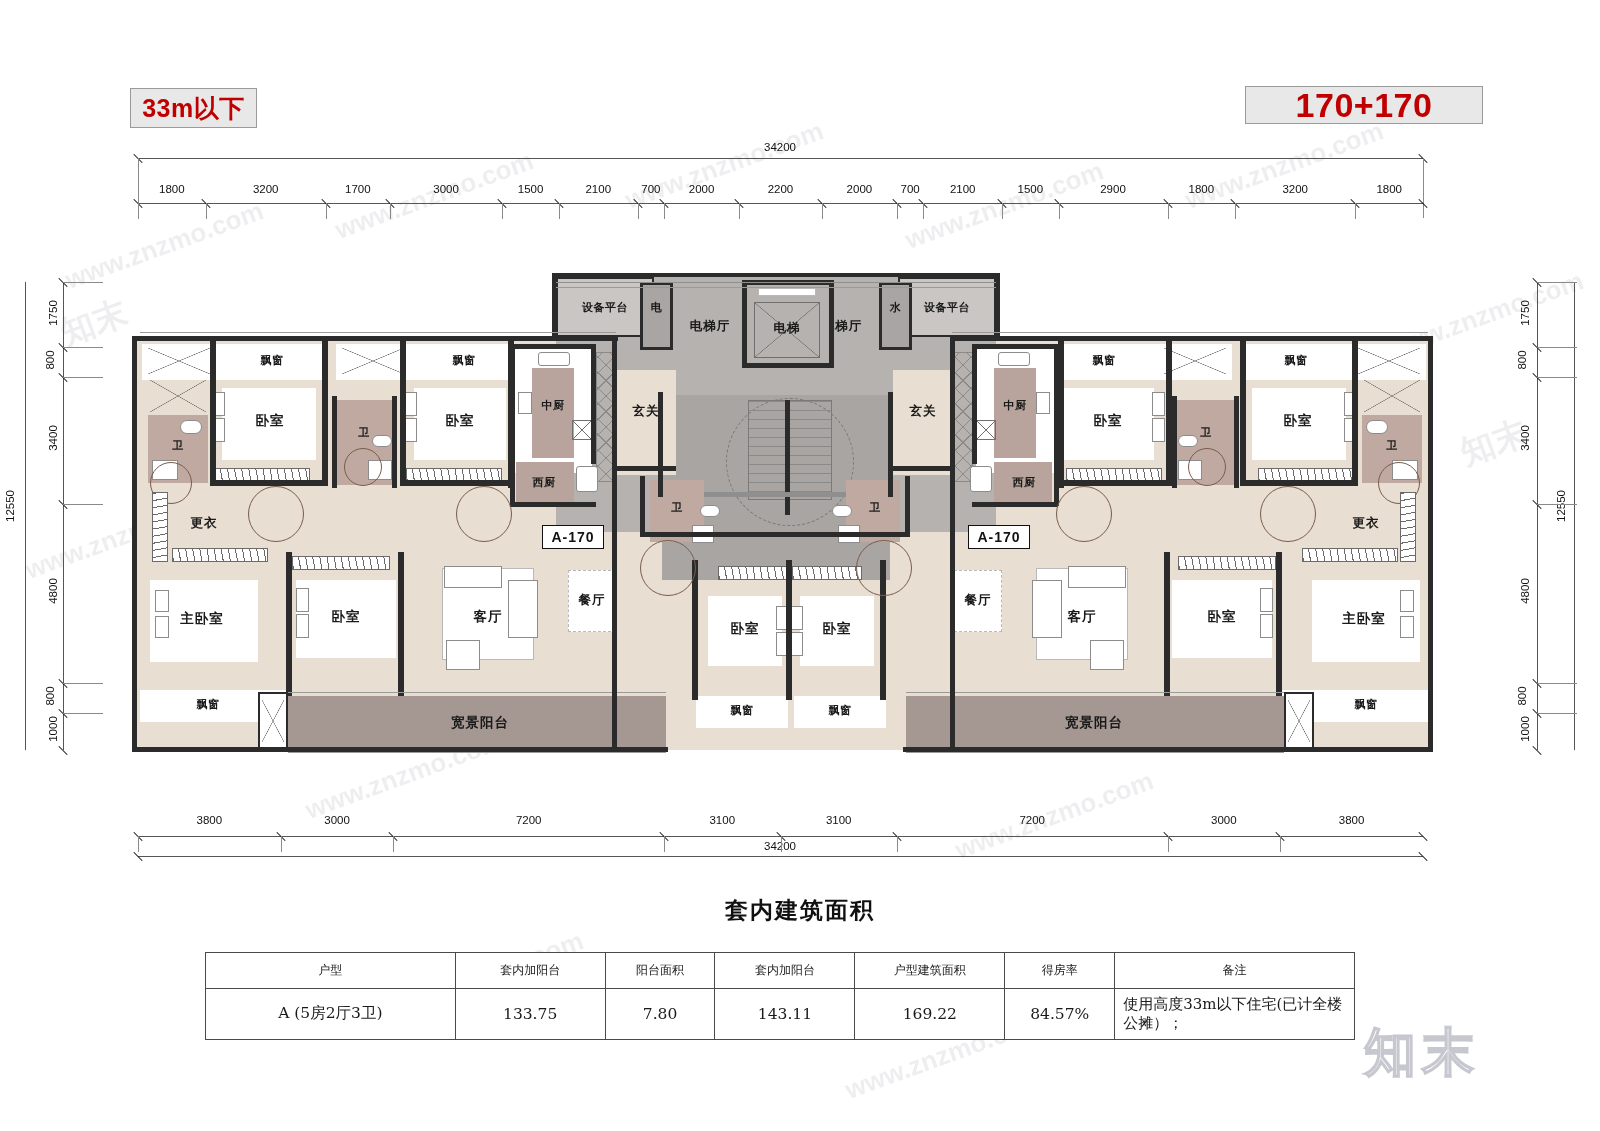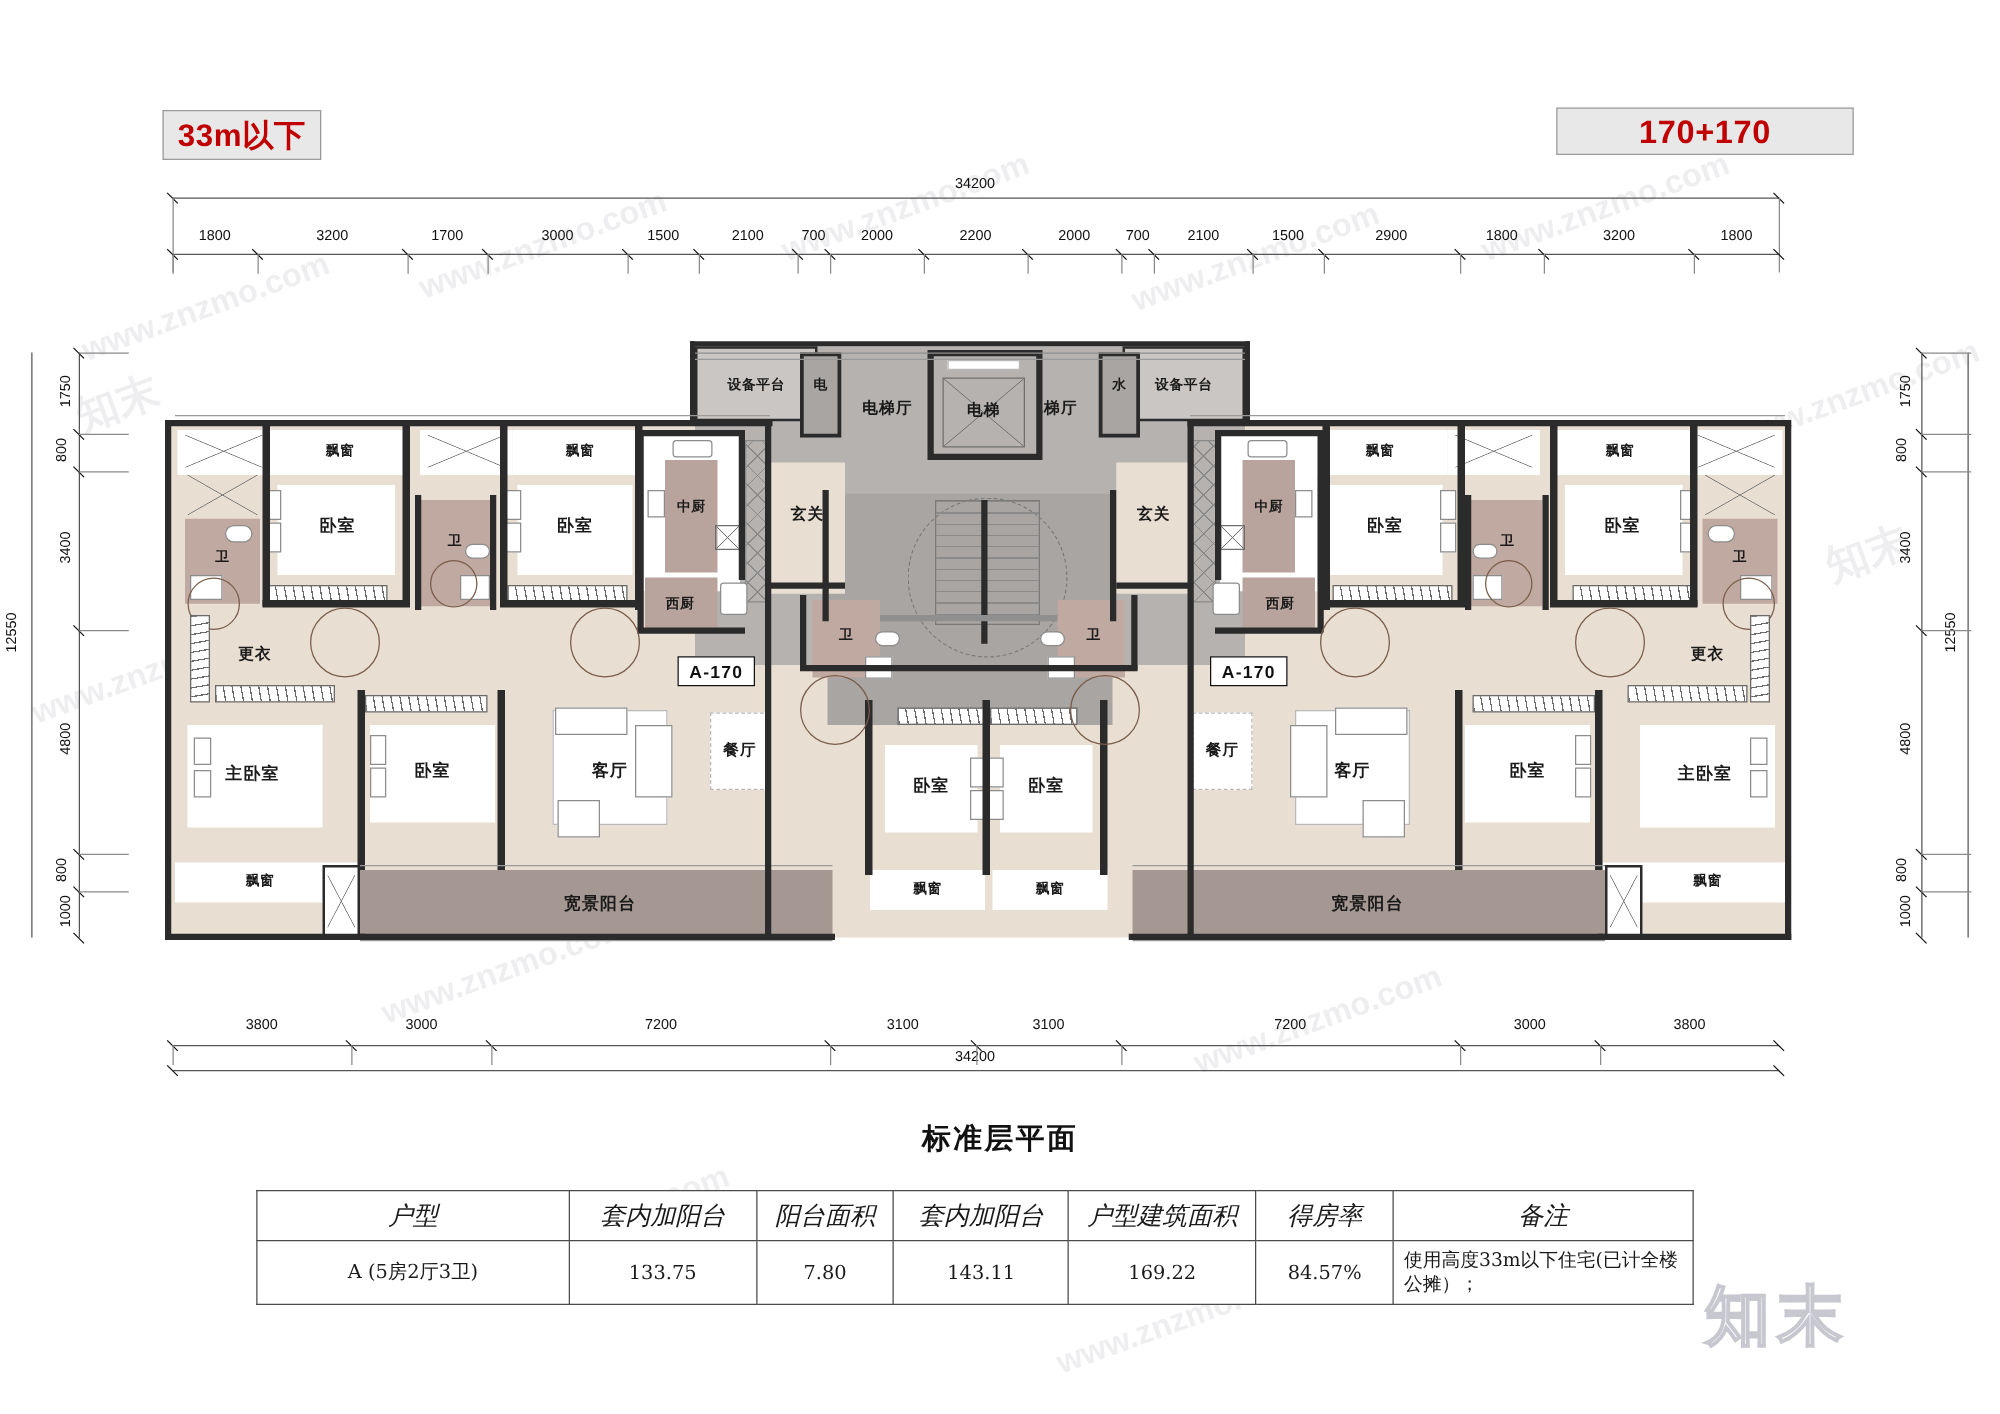--- a/index.html
+++ b/index.html
@@ -20,21 +20,21 @@
   .badge {
     position: absolute;
     background: #e8e8e8;
     border: 1px solid #9a9a9a;
     color: #c00000;
     font-weight: bold;
     display: flex; align-items: center; justify-content: center;
     letter-spacing: 0.5px;
   }
   #badge-left { left: 130px; top: 88px; width: 127px; height: 40px; font-size: 25px; }
-  #badge-right { left: 1245px; top: 86px; width: 238px; height: 38px; font-size: 26px; }
+  #badge-right { left: 1245px; top: 86px; width: 238px; height: 38px; font-size: 34px; }
 
   
   .dimline { position: absolute; background: #555; }
   .dim-h { height: 1px; }
   .dim-v { width: 1px; }
   .dimtick {
     position: absolute;
     width: 12px; height: 1px;
     background: #111;
     transform: rotate(45deg);
@@ -147,21 +147,21 @@
     background: #fff;
   }
   #area-table th, #area-table td {
     border: 1px solid #4a4a4a;
     text-align: center;
     font-size: 15.5px;
     color: #1a1a1a;
     font-weight: normal;
     padding: 6px 2px;
   }
-  #area-table th { height: 36px; font-size: 20px; font-style: italic; }
+  #area-table th { height: 36px; font-size: 12px; }
   #area-table td { height: 50px; text-align: center; }
   #area-table td.remark {
     text-align: left; padding-left: 8px; line-height: 1.25; font-size: 15px;
   }
   .accent-red { color: #b02020; }
 
   
   .wm {
     position: absolute;
     color: rgba(120,120,140,0.13);
@@ -678,21 +678,21 @@
     </div>
 
     <div class="arcdoor" style="left:456px; top:486px; width:56px; height:56px;"></div>
     <div class="arcdoor" style="left:248px; top:486px; width:56px; height:56px;"></div>
     <div class="arcdoor" style="left:640px; top:540px; width:56px; height:56px;"></div>
     <div class="arcdoor" style="left:856px; top:540px; width:56px; height:56px;"></div>
     <div class="arcdoor" style="left:1056px; top:486px; width:56px; height:56px;"></div>
     <div class="arcdoor" style="left:1260px; top:486px; width:56px; height:56px;"></div>
   </div>
 
-  <div id="plan-title" class="nosel">标准层平面</div>
+  <div id="plan-title" class="nosel">套内建筑面积</div>
 
   <table id="area-table">
     <thead>
       <tr>
         <th style="width:250px;">户型</th>
         <th style="width:150px;">套内加阳台</th>
         <th style="width:110px;">阳台面积</th>
         <th style="width:140px;">套内加阳台</th>
         <th style="width:150px;">户型建筑面积</th>
         <th style="width:110px;">得房率</th>

